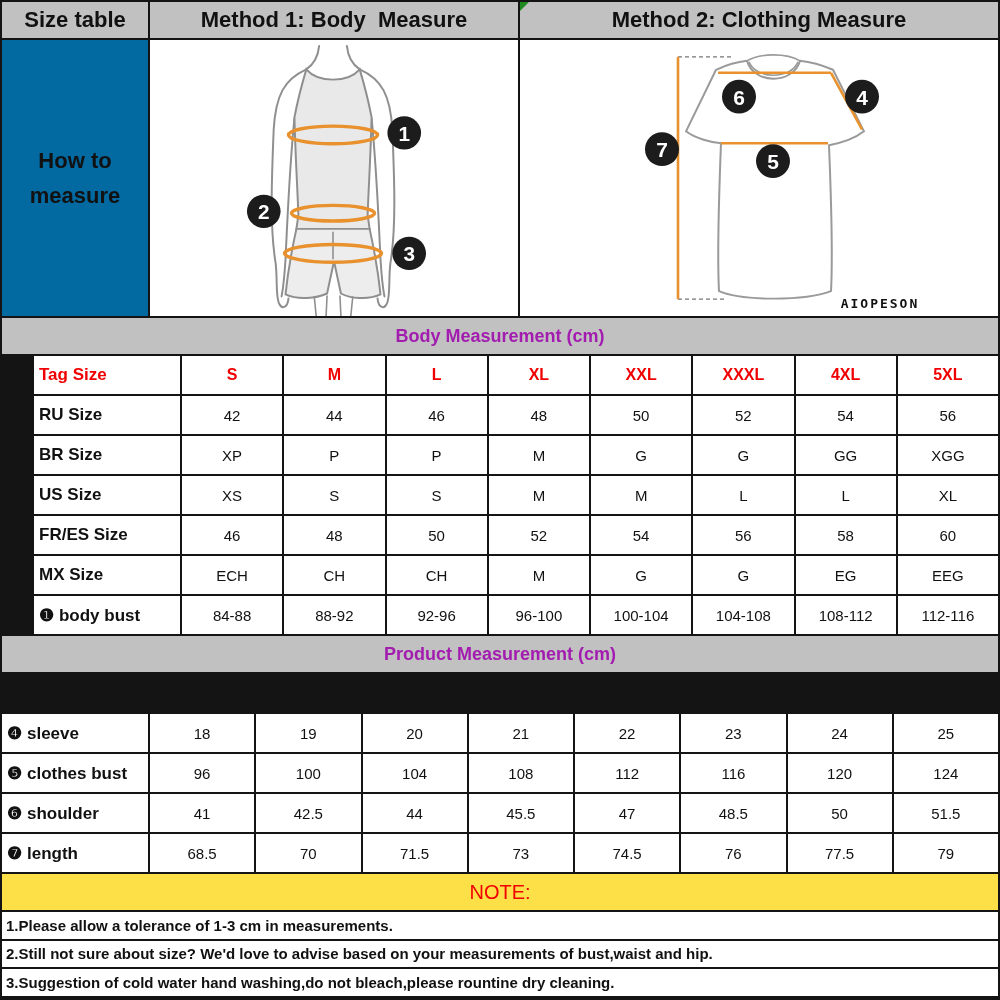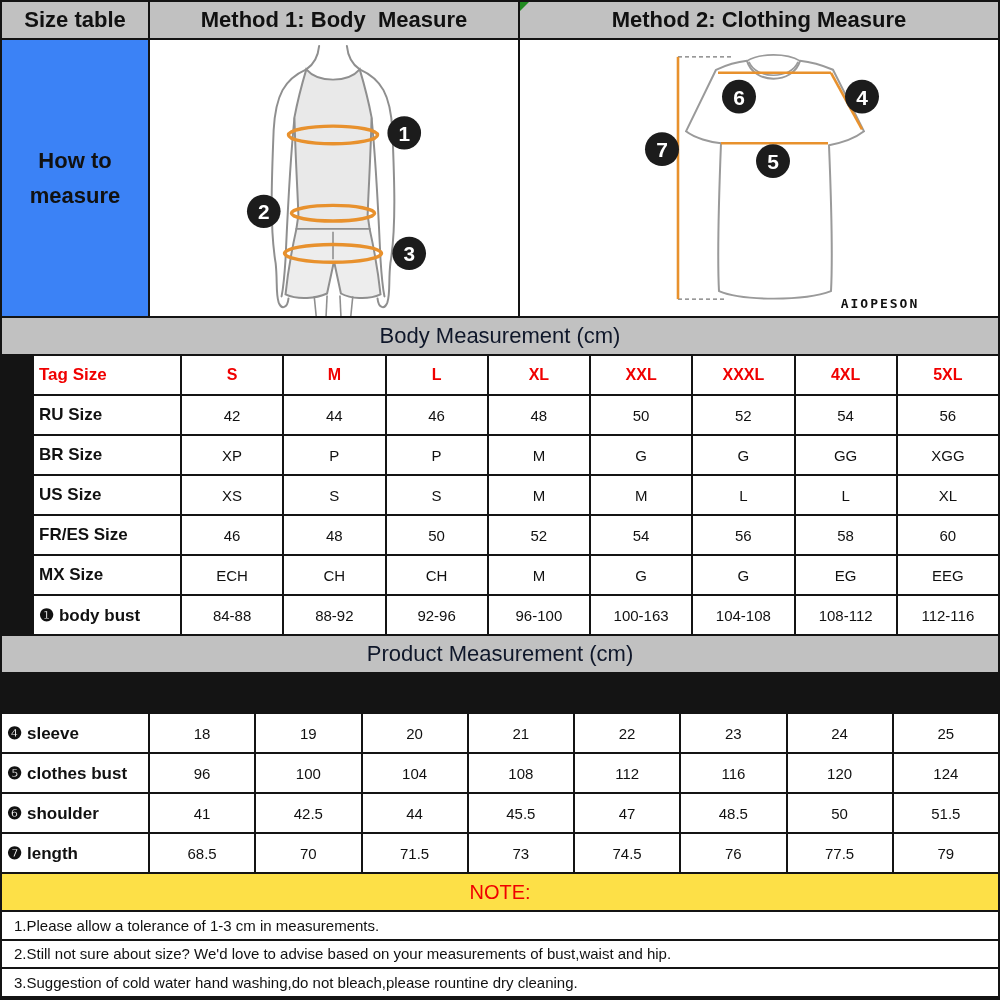--- a/index.html
+++ b/index.html
@@ -29,34 +29,34 @@
     white-space:pre;
     position:relative;
   }
   .corner-tri {
     position:absolute; left:0; top:0;
     width:0; height:0;
     border-top:9px solid #1f8a1f;
     border-right:9px solid transparent;
   }
   .how-cell {
-    background:#3b82f6;
+    background:#0369a1;
     display:flex; align-items:center; justify-content:center;
     font-weight:bold; font-size:22px; color:#111;
     text-align:center; white-space:pre-line; line-height:1.6;
   }
   .fig-cell { background:#fff; overflow:hidden; }
   .fig-cell svg { width:100%; height:100%; display:block; }
 
   
   .band {
     flex:0 0 36px; height:36px;
     background:#c1c1c1;
     display:flex; align-items:center; justify-content:center;
-    font-weight:normal; font-size:22px; color:#0f172a;
+    font-weight:bold; font-size:18px; color:#a21caf;
   }
 
   
   .data-grid {
     display:grid;
     grid-template-columns:146px repeat(8, 1fr);
     gap:2px; background:#141414;
   }
   #body-grid    { flex:0 0 278px; height:278px; grid-auto-rows:1fr;padding-left:32px; }
   #product-grid { flex:0 0 158px; height:158px; grid-auto-rows:1fr;margin-top:40px; }
@@ -82,22 +82,22 @@
     font-size:20px; color:#f00000;
   }
   #notes-grid {
     flex:1;
     display:grid; grid-auto-rows:1fr;
     gap:2px; background:#141414;
   }
   .note-row {
     background:#fff;
     display:flex; align-items:center;
-    padding-left:12px;
-    font-size:15px; color:#111;
+    padding-left:4px;
+    font-size:15px; color:#111;font-weight:bold;
   }
 </style>
 </head>
 <body>
 
 <div class="sheet">
 
   <div class="top-grid">
     <div class="hdr">Size table</div>
     <div class="hdr">Method 1: Body  Measure</div>
@@ -230,21 +230,21 @@
       <div class="cell val">M</div>
       <div class="cell val">G</div>
       <div class="cell val">G</div>
       <div class="cell val">EG</div>
       <div class="cell val">EEG</div>
       <div class="cell label">❶ body bust</div>
       <div class="cell val">84-88</div>
       <div class="cell val">88-92</div>
       <div class="cell val">92-96</div>
       <div class="cell val">96-100</div>
-      <div class="cell val">100-163</div>
+      <div class="cell val">100-104</div>
       <div class="cell val">104-108</div>
       <div class="cell val">108-112</div>
       <div class="cell val">112-116</div>
     </div>
 
   <div class="band">Product Measurement (cm)</div>
   <div class="data-grid" id="product-grid">
       <div class="cell label">❹ sleeve</div>
       <div class="cell val">18</div>
       <div class="cell val">19</div>

